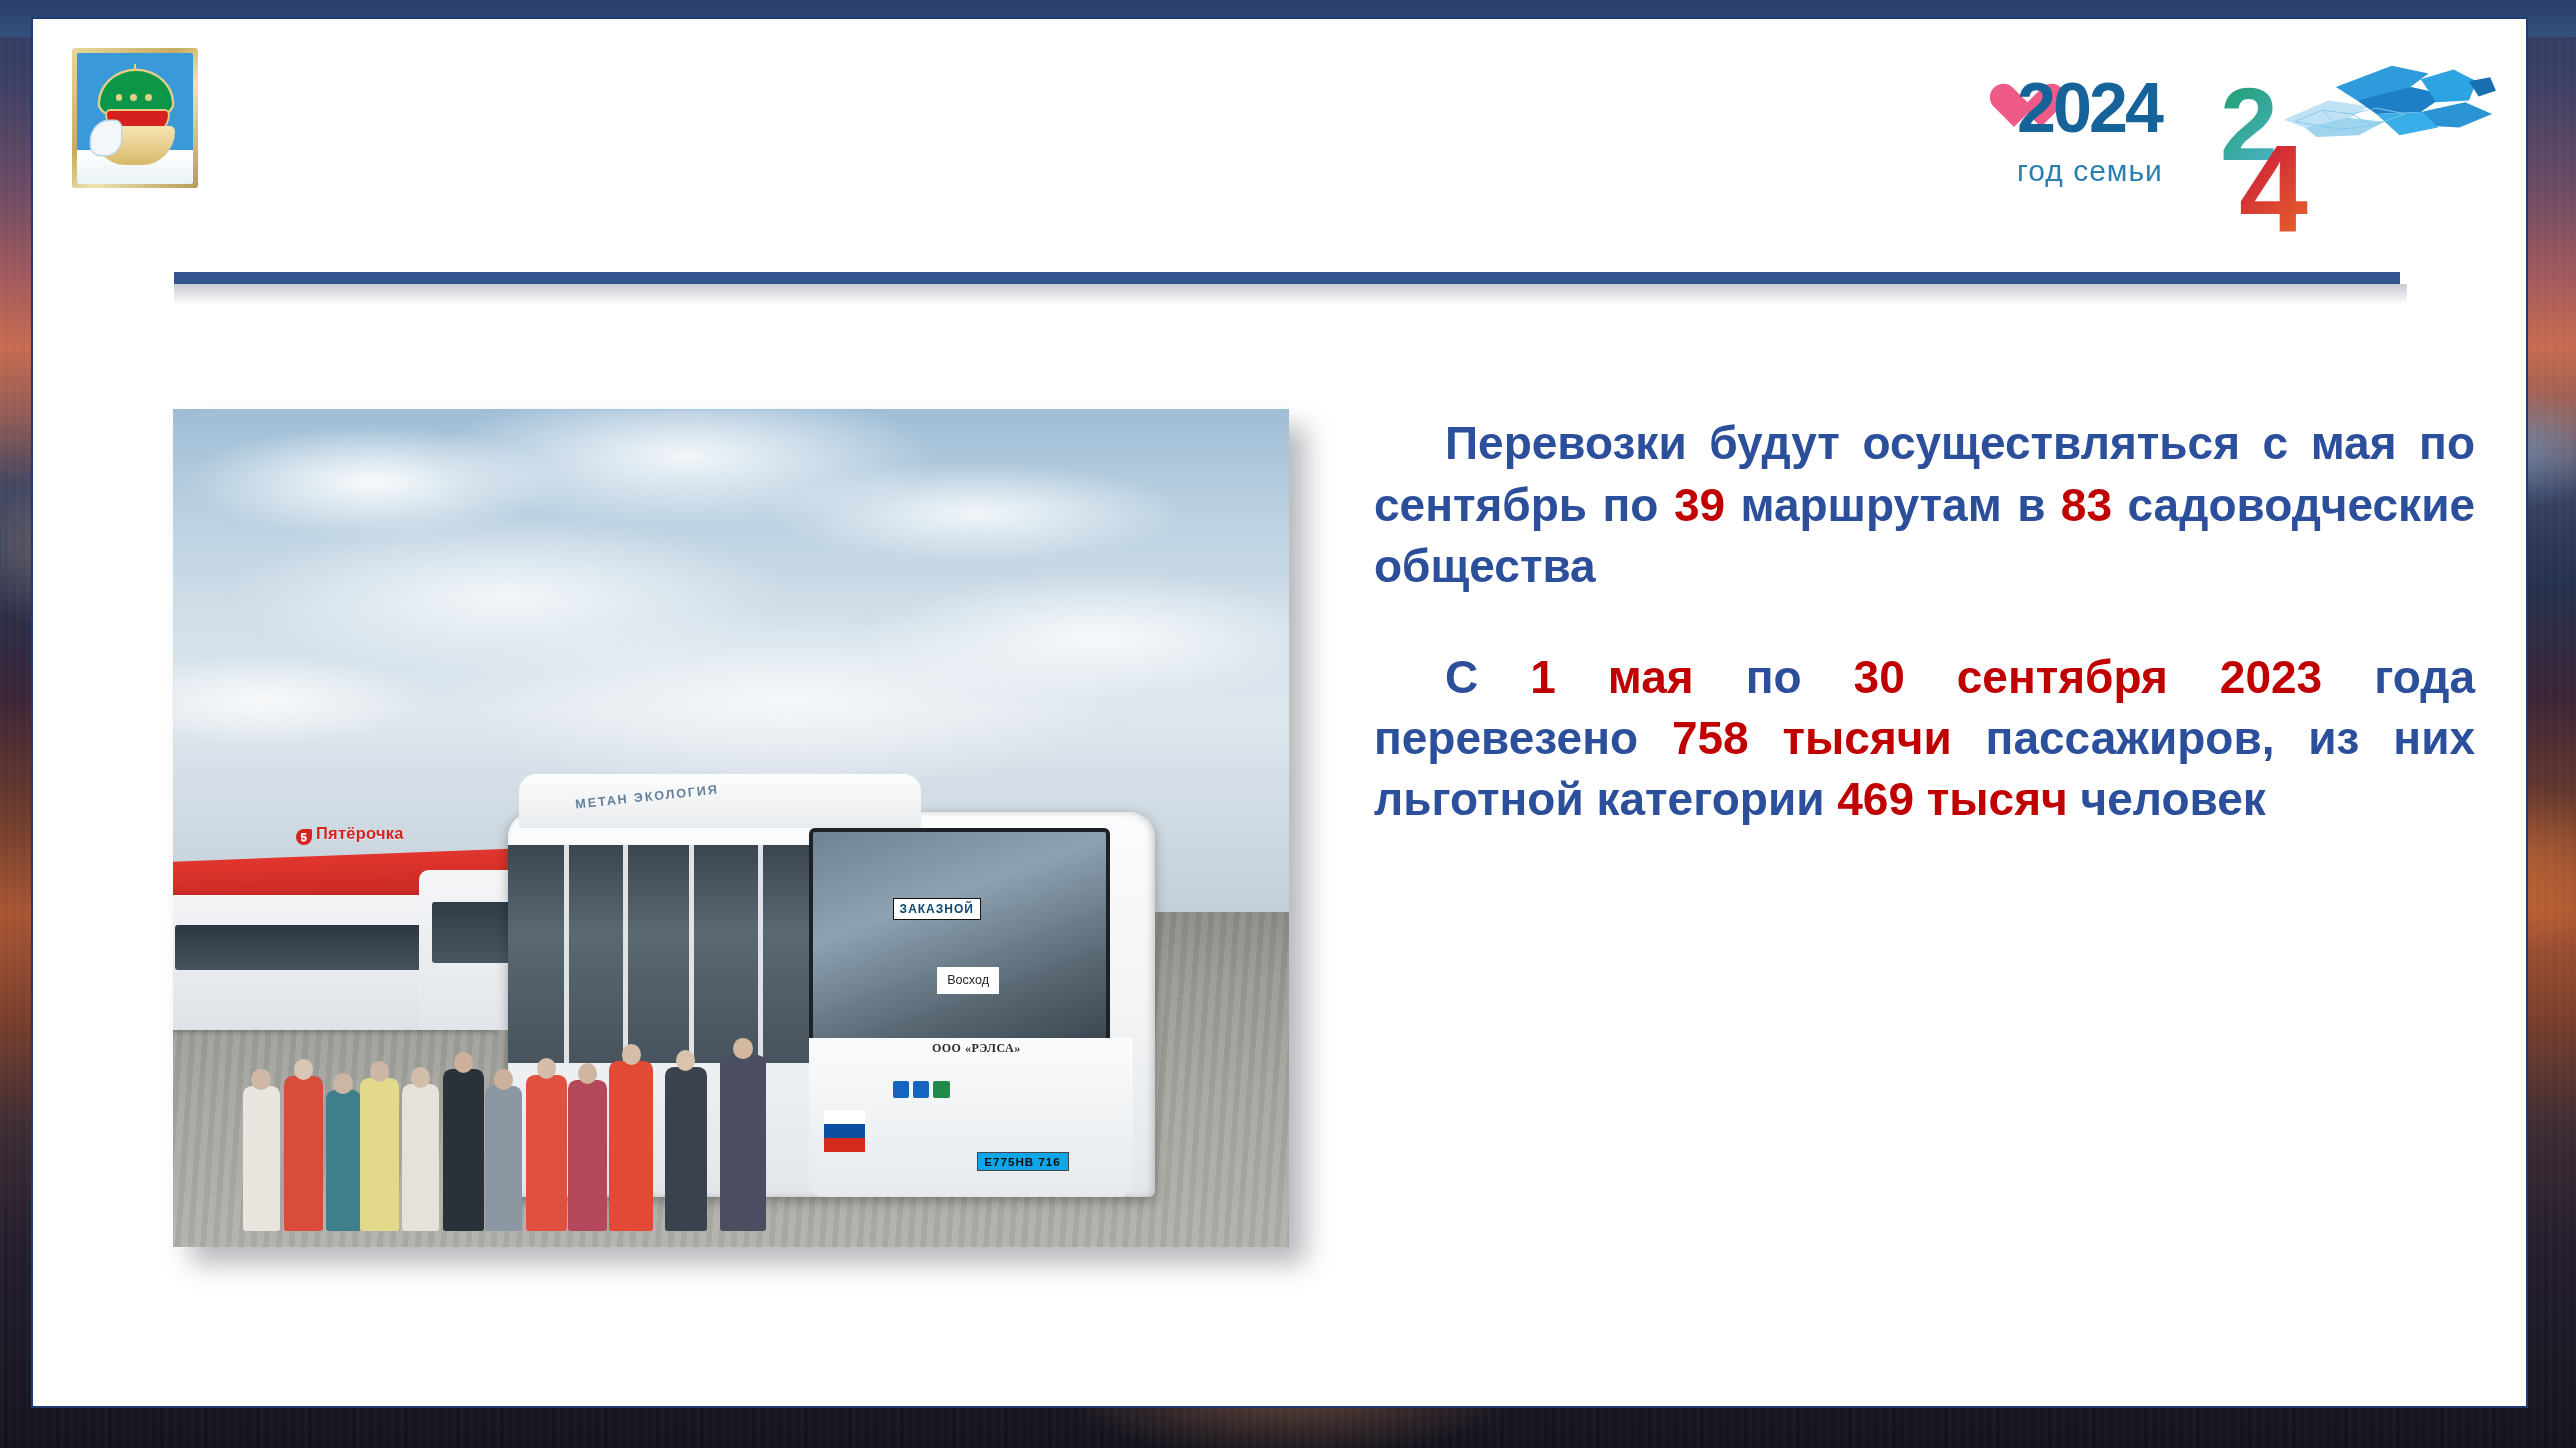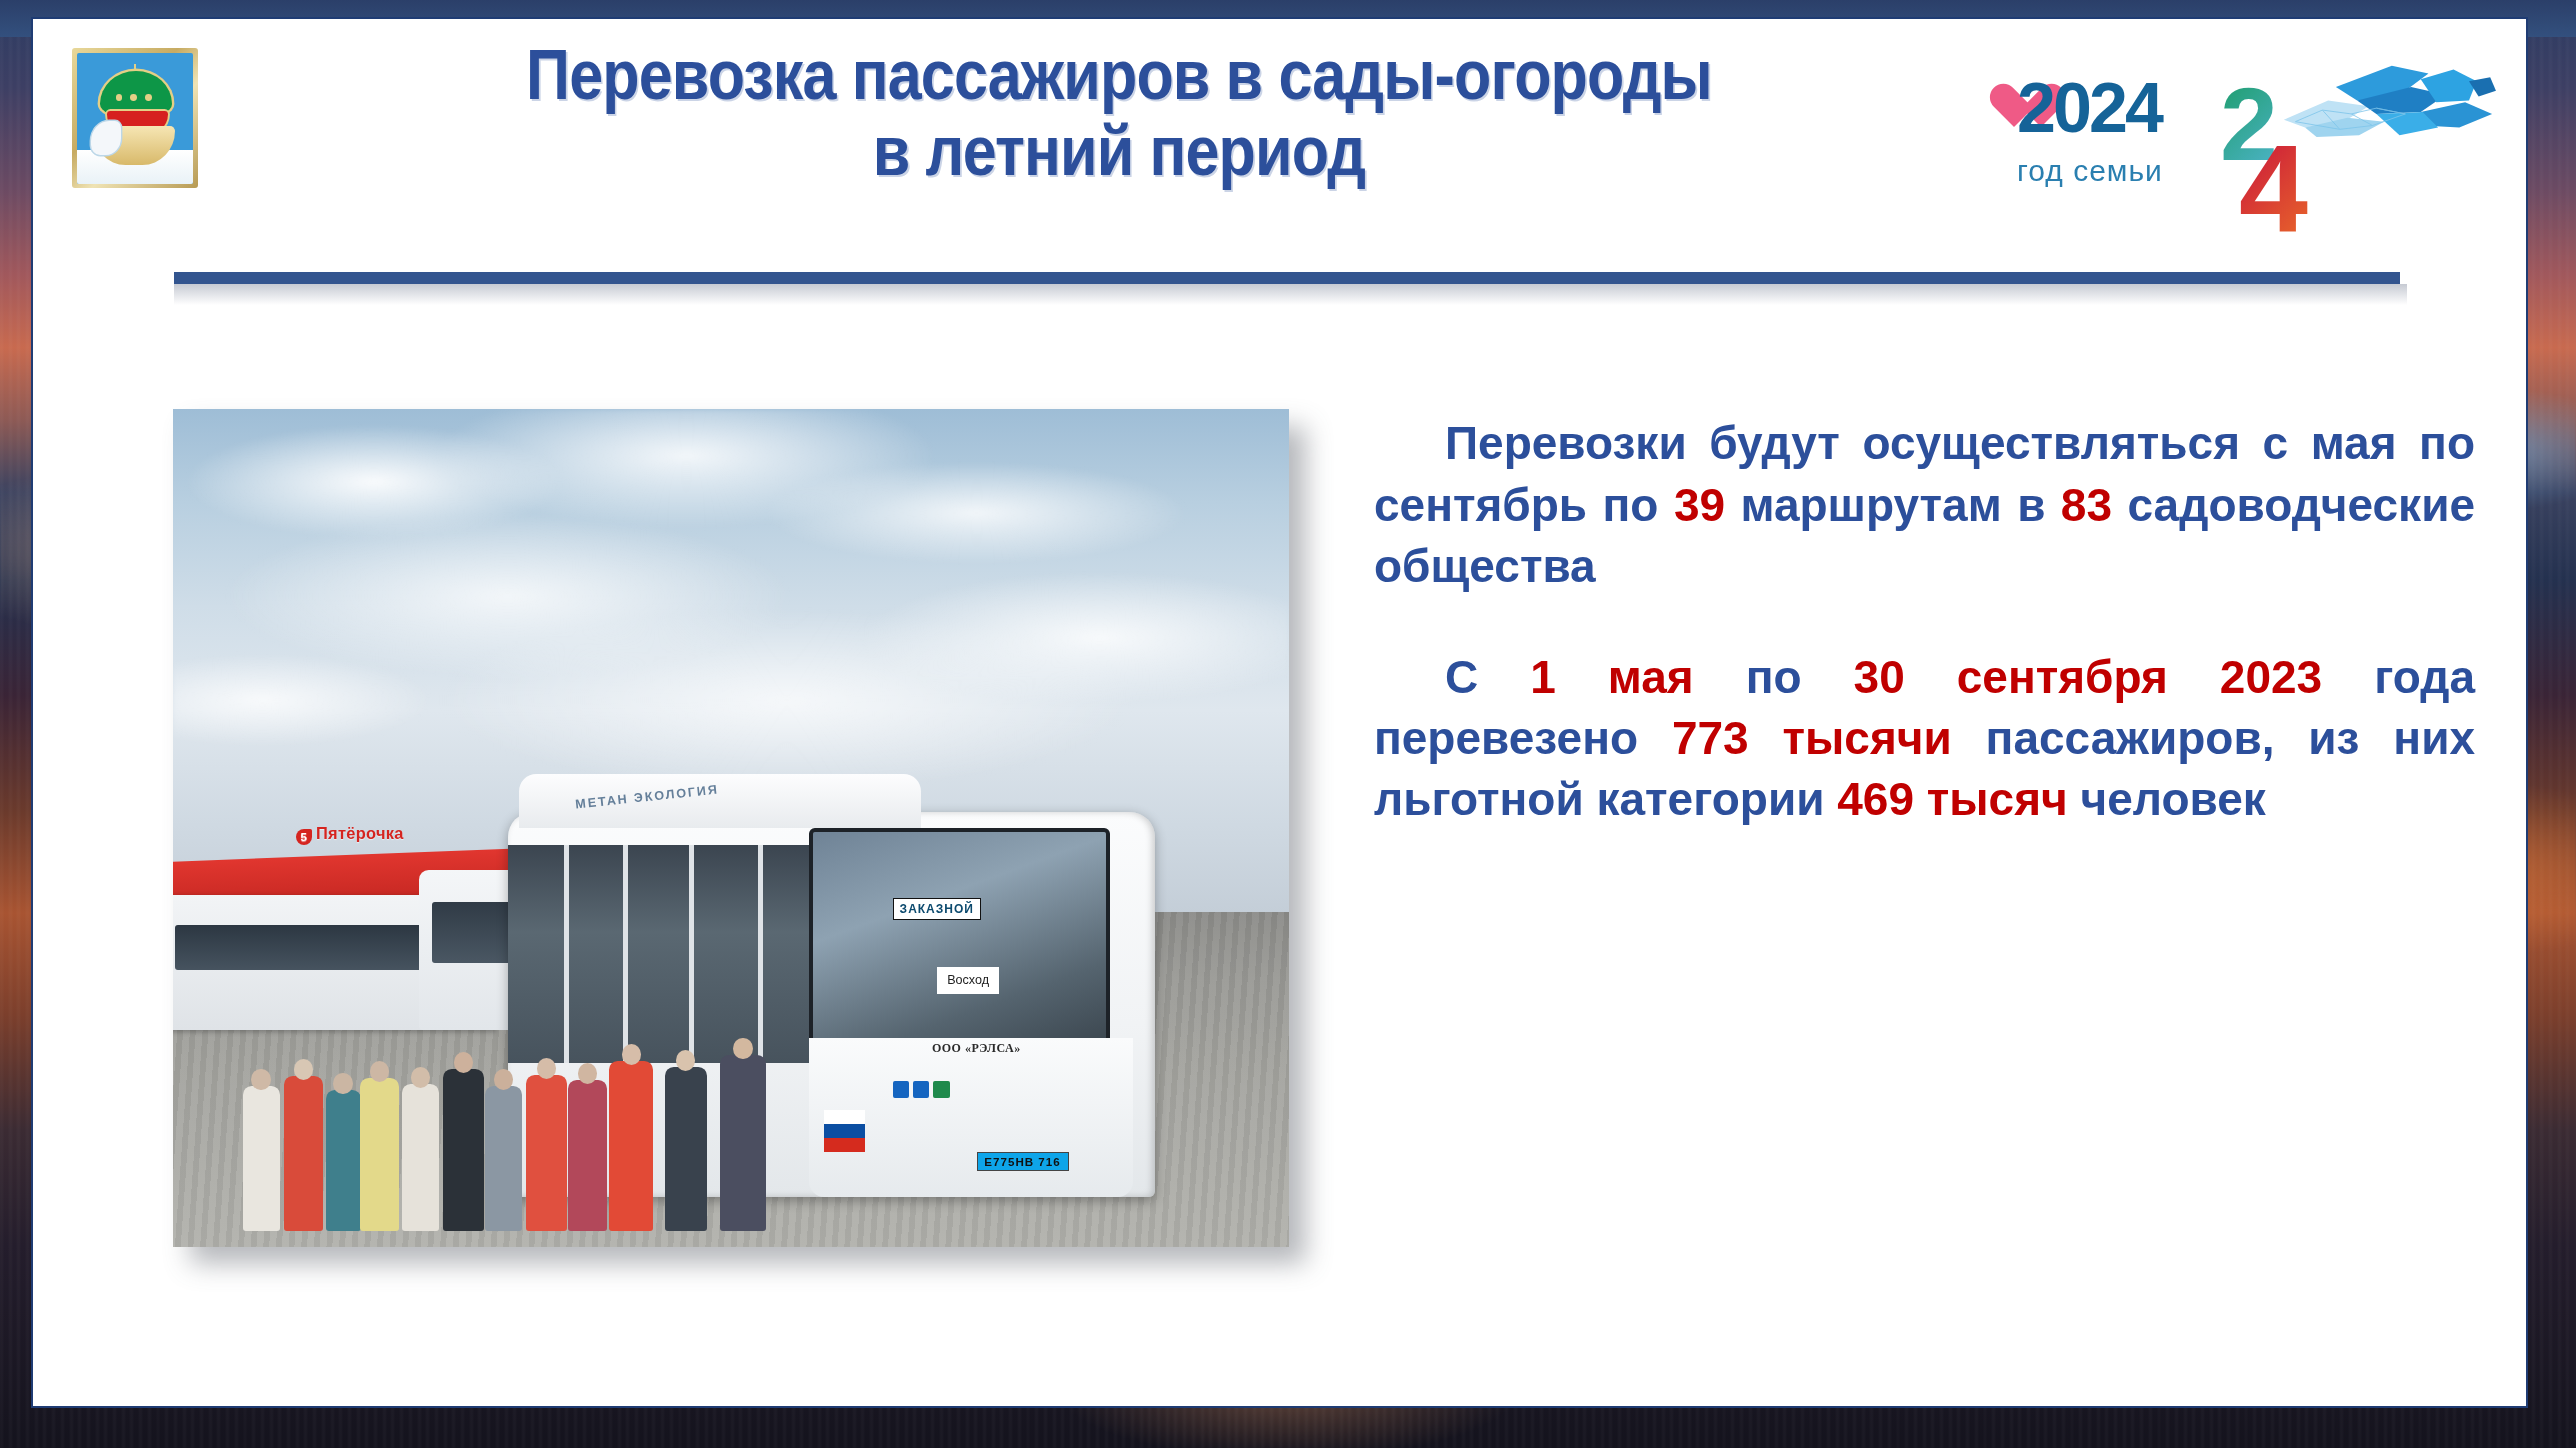--- a/index.html
+++ b/index.html
@@ -327,24 +327,20 @@
             <div class="coa-crownpin"></div>
             <div class="coa-crown"></div>
             <div class="coa-crown-dots"><i></i><i></i><i></i></div>
             <div class="coa-hull"></div>
             <div class="coa-ship"></div>
             <div class="coa-dragon"></div>
           </div>
         </div>
       </div>
 
-      <div class="title-block">
-        <h1 class="slide-title">Перевозка пассажиров в сады-огороды
-в летний период</h1>
-      </div>
 
       <div class="logo-family">
         <div class="lf-row">
           <div class="lf-heart"></div>
           <div class="lf-2024">2024</div>
         </div>
         <div class="lf-sub">год семьи</div>
       </div>
 
       <div class="logo-science">
@@ -445,18 +441,18 @@
             <i class="head" style="background:#d9c3ad;"></i>
           </div>
         <div class="ph-person" style="left:71%;width:46px;height:176px;background:#4b4e60;">
             <i class="head" style="background:#d3b89f;"></i>
           </div>
       </div>
     </div>
 
     <div class="text-col">
       <p class="para"><span>Перевозки будут осуществляться с мая по сентябрь по </span><span class="hl">39</span><span> маршрутам в </span><span class="hl">83</span><span> садоводческие общества</span></p>
-      <p class="para"><span>С </span><span class="hl">1 мая</span><span> по </span><span class="hl">30 сентября 2023</span><span> года перевезено </span><span class="hl">773 тысячи</span><span> пассажиров, из них льготной категории </span><span class="hl">469 тысяч</span><span> человек</span></p>
+      <p class="para"><span>С </span><span class="hl">1 мая</span><span> по </span><span class="hl">30 сентября 2023</span><span> года перевезено </span><span class="hl">758 тысячи</span><span> пассажиров, из них льготной категории </span><span class="hl">469 тысяч</span><span> человек</span></p>
     </div>
 
   </div>
 </div>
 
 
 </body></html>

